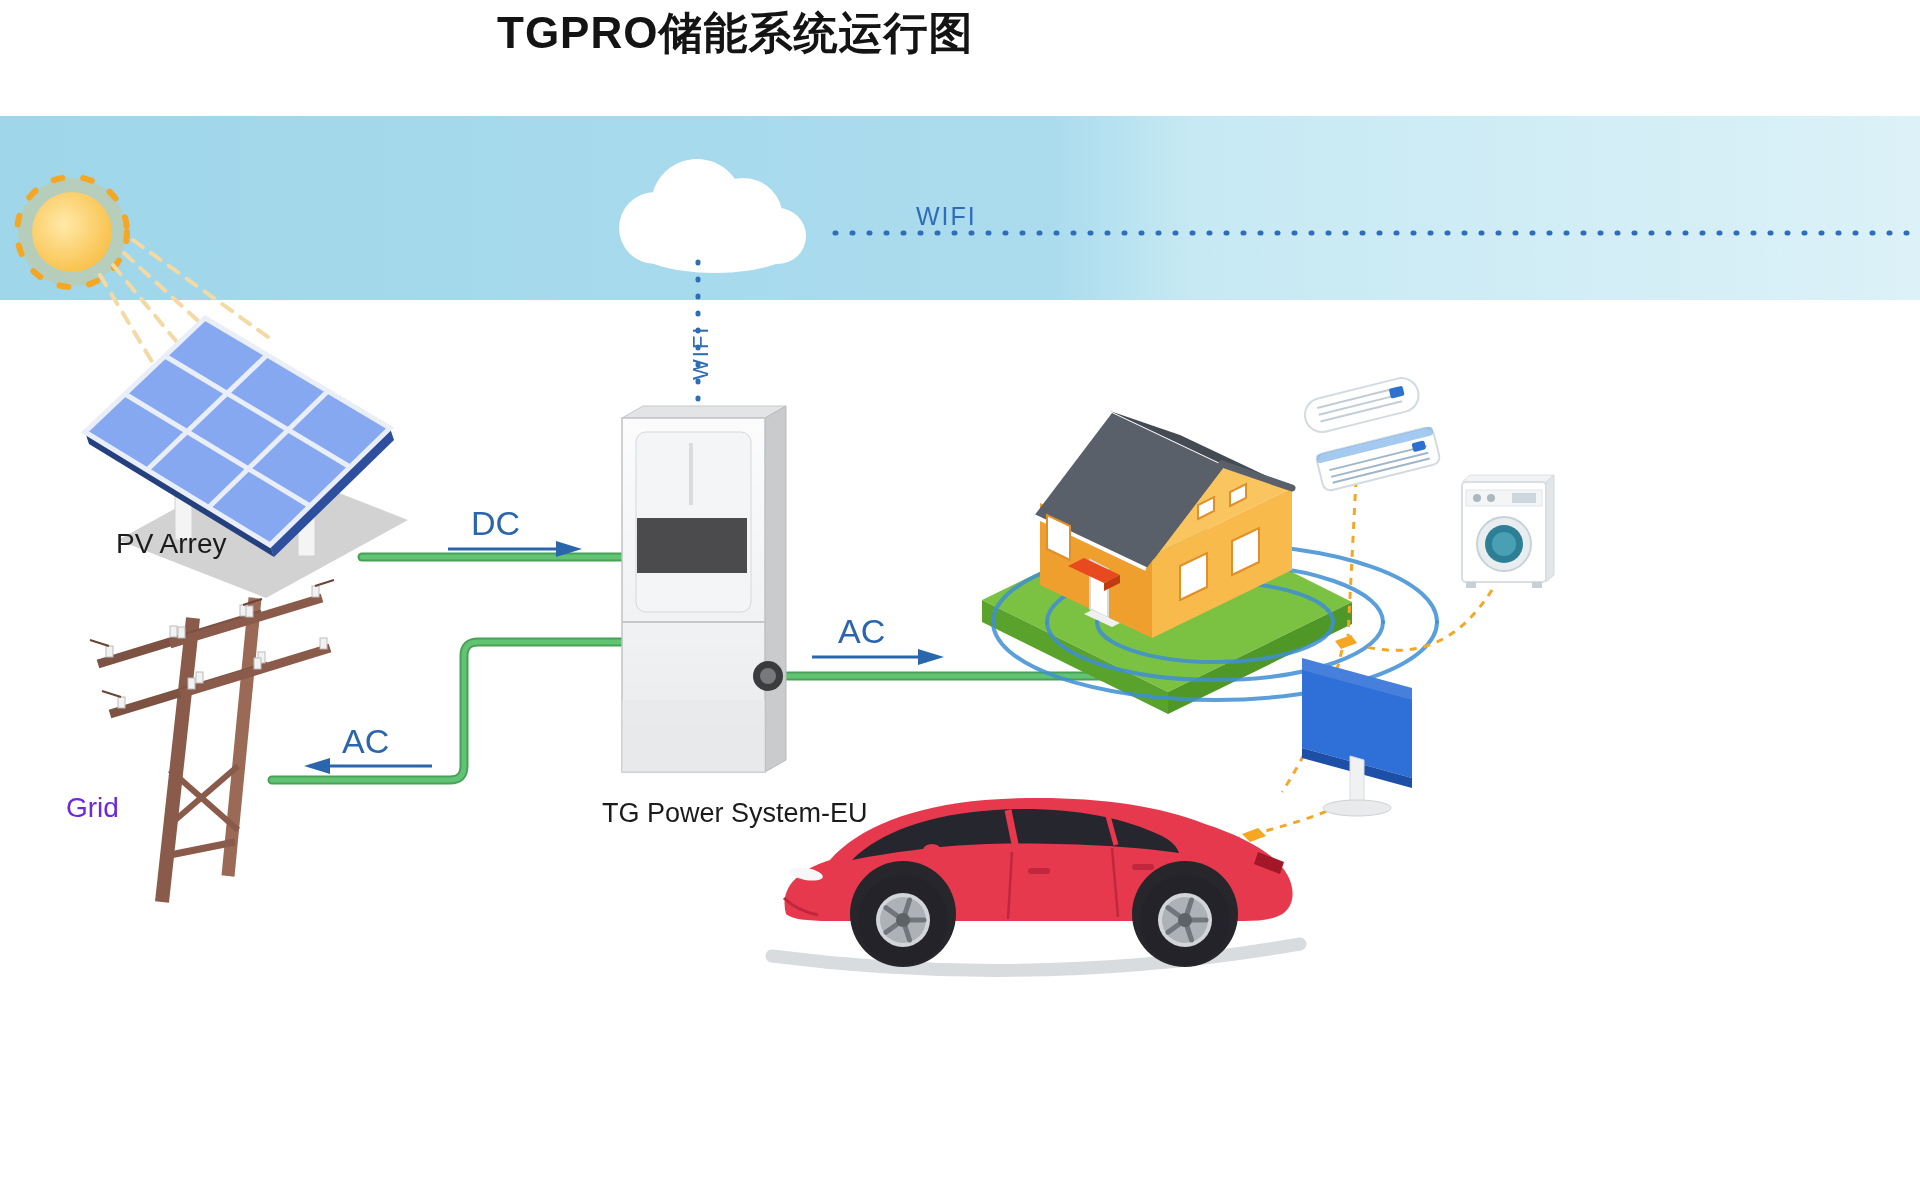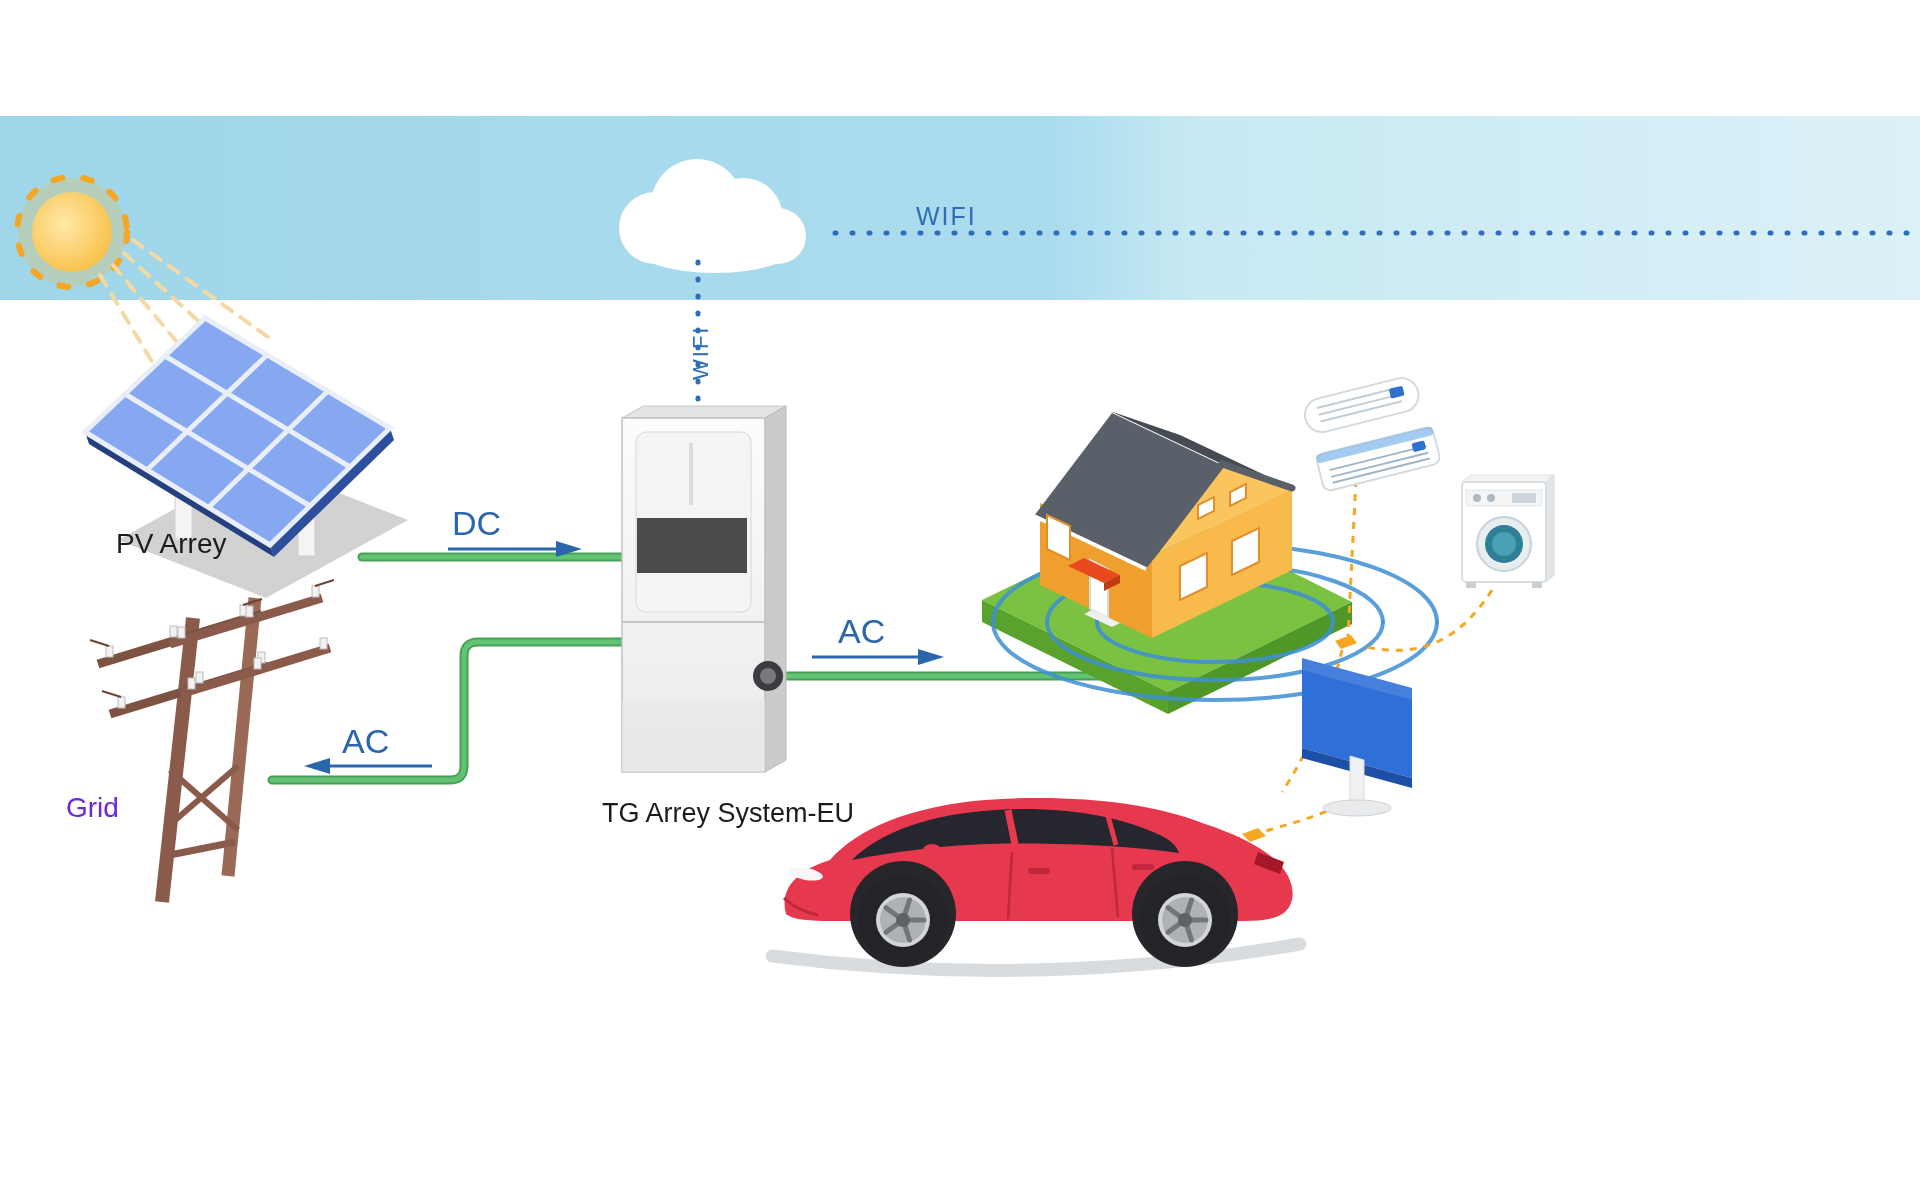--- a/index.html
+++ b/index.html
@@ -8,21 +8,21 @@
   #stage { position:relative; width:1920px; height:1200px; }
   #stage > svg { position:absolute; left:0; top:0; }
   .label { position:absolute; white-space:nowrap; }
   .title   { left:497px; top:4px;  font-size:44px; font-weight:600; color:#141414; letter-spacing:1px; }
   .wifi-h  { left:916px; top:202px; font-size:25px; color:#2f6db8; letter-spacing:2px; }
   .wifi-v  { left:688px; top:380px; font-size:22px; color:#2f6db8; letter-spacing:2px;
              transform:rotate(-90deg); transform-origin:0 0; }
   .pv      { left:116px; top:528px; font-size:28px; color:#1b1b1b; }
   .gridlb  { left:66px;  top:792px; font-size:28px; color:#6d28d9; }
   .inv     { left:602px; top:798px; font-size:27px; color:#1b1b1b; }
-  .dc      { left:452px; top:504px; font-size:34px; color:#2b66ad; font-weight:500; }
+  .dc      { left:471px; top:504px; font-size:34px; color:#2b66ad; font-weight:500; }
   .ac1     { left:342px; top:722px; font-size:34px; color:#2b66ad; font-weight:500; }
   .ac2     { left:838px; top:612px; font-size:34px; color:#2b66ad; font-weight:500; }
 </style>
 </head>
 <body>
 
 <div id="stage">
 
 <svg width="1920" height="1200" viewBox="0 0 1920 1200">
   <defs>
@@ -274,22 +274,23 @@
     <path d="M 1112,848 L 1118,917" stroke="#c1273c" stroke-width="2.5" fill="none"></path>
     <rect x="1028" y="868" width="22" height="6" rx="3" fill="#c1273c"></rect>
     <rect x="1132" y="864" width="22" height="6" rx="3" fill="#c1273c"></rect>
     <ellipse cx="932" cy="850" rx="9" ry="6" fill="#e6394e"></ellipse>
     <ellipse cx="806" cy="874" rx="17" ry="6" fill="#f6f7f8" transform="rotate(10 806 874)"></ellipse>
     <path d="M1258,852 L1284,862 L1280,874 L1254,864 Z" fill="#a31728"></path>
     <path d="M 784,898 C 792,906 804,912 818,915" stroke="#c1273c" stroke-width="3" fill="none"></path>
   </g>
 </svg>
 
+<div class="label title">TGPRO储能系统运行图</div>
 <div class="label wifi-h">WIFI</div>
 <div class="label wifi-v">WIFI</div>
 <div class="label pv">PV Arrey</div>
 <div class="label gridlb">Grid</div>
-<div class="label inv">TG Arrey System-EU</div>
+<div class="label inv">TG Power System-EU</div>
 <div class="label dc">DC</div>
 <div class="label ac1">AC</div>
 <div class="label ac2">AC</div>
 
 </div>
 
 </body></html>

